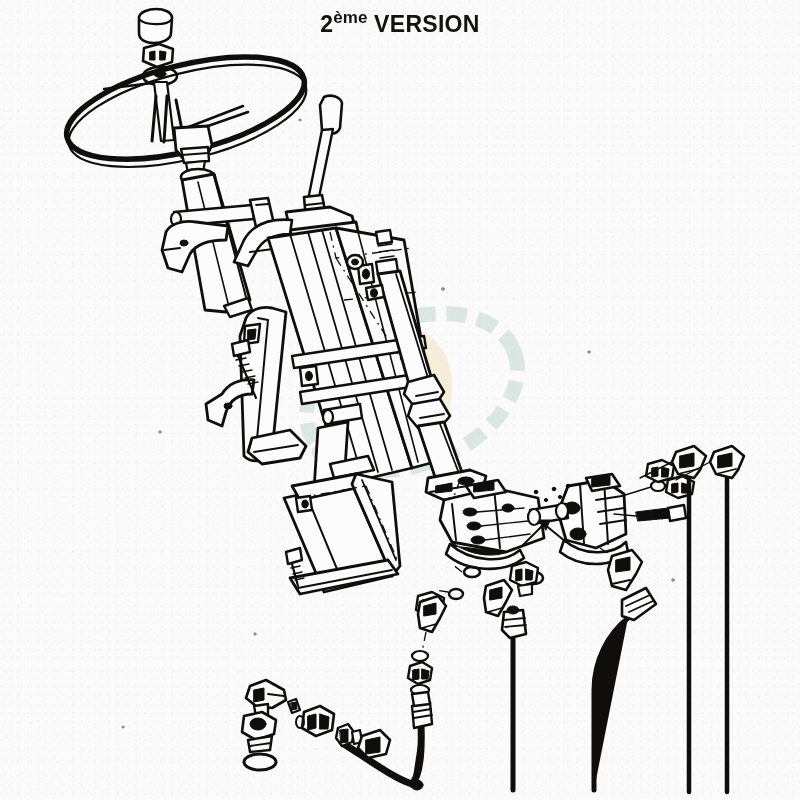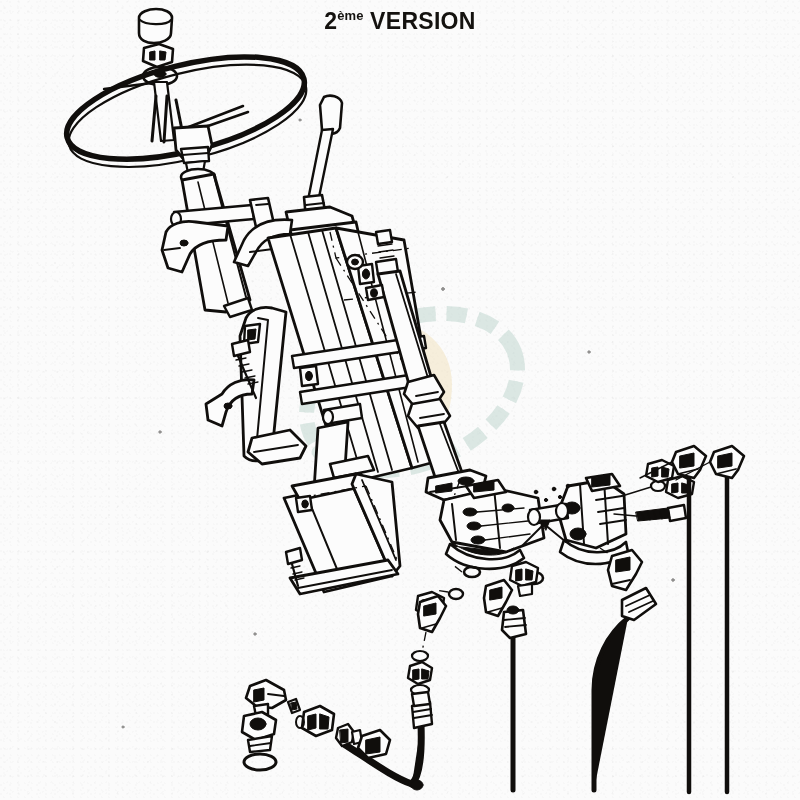--- a/index.html
+++ b/index.html
@@ -41,21 +41,21 @@
     text-align: center;
     font-family: "Liberation Sans", sans-serif;
     font-weight: bold;
     font-size: 23px;
     letter-spacing: 0.3px;
     color: #14120f;
     z-index: 40;
     user-select: none;
   }
   #title .sup {
-    font-size: 13px;
+    font-size: 17px;
     vertical-align: super;
     font-weight: bold;
     letter-spacing: 0;
   }
   svg.layer {
     position: absolute;
     left: 0;
     top: 0;
     width: 800px;
     height: 800px;

